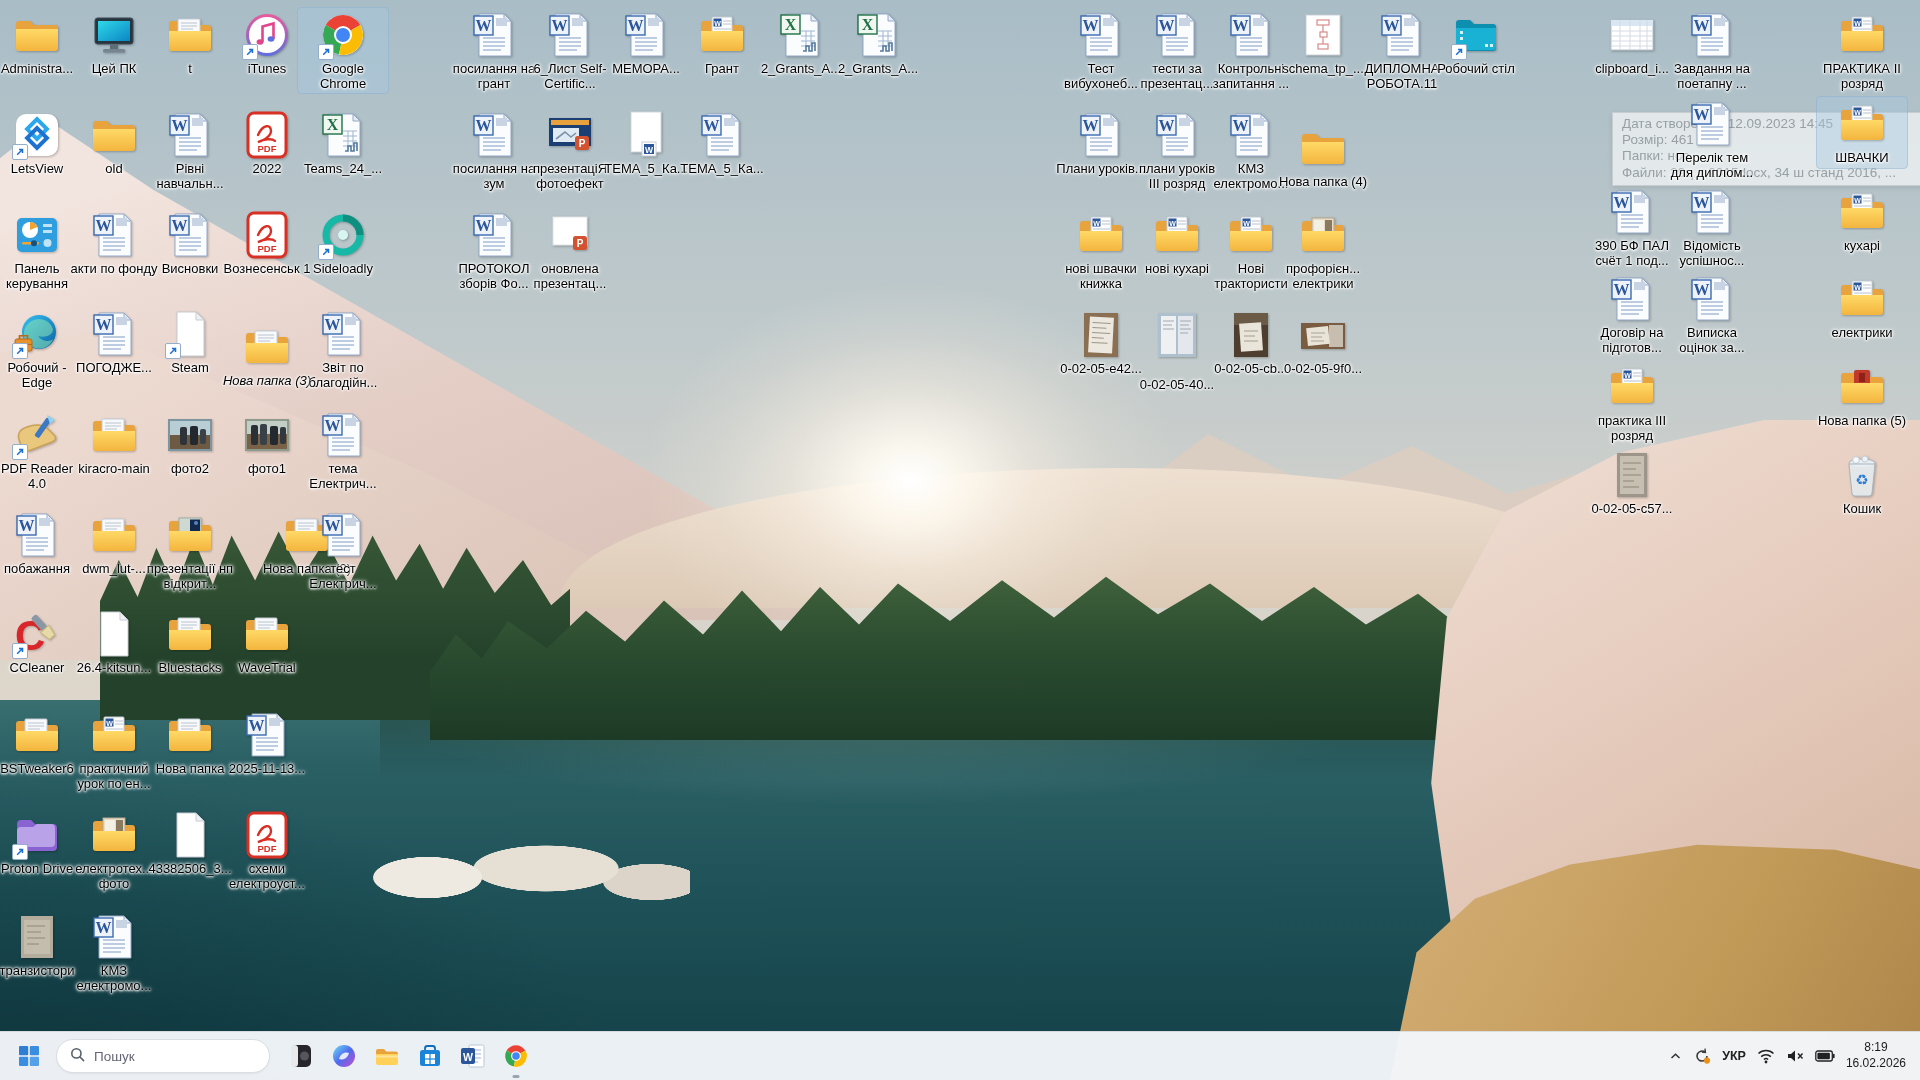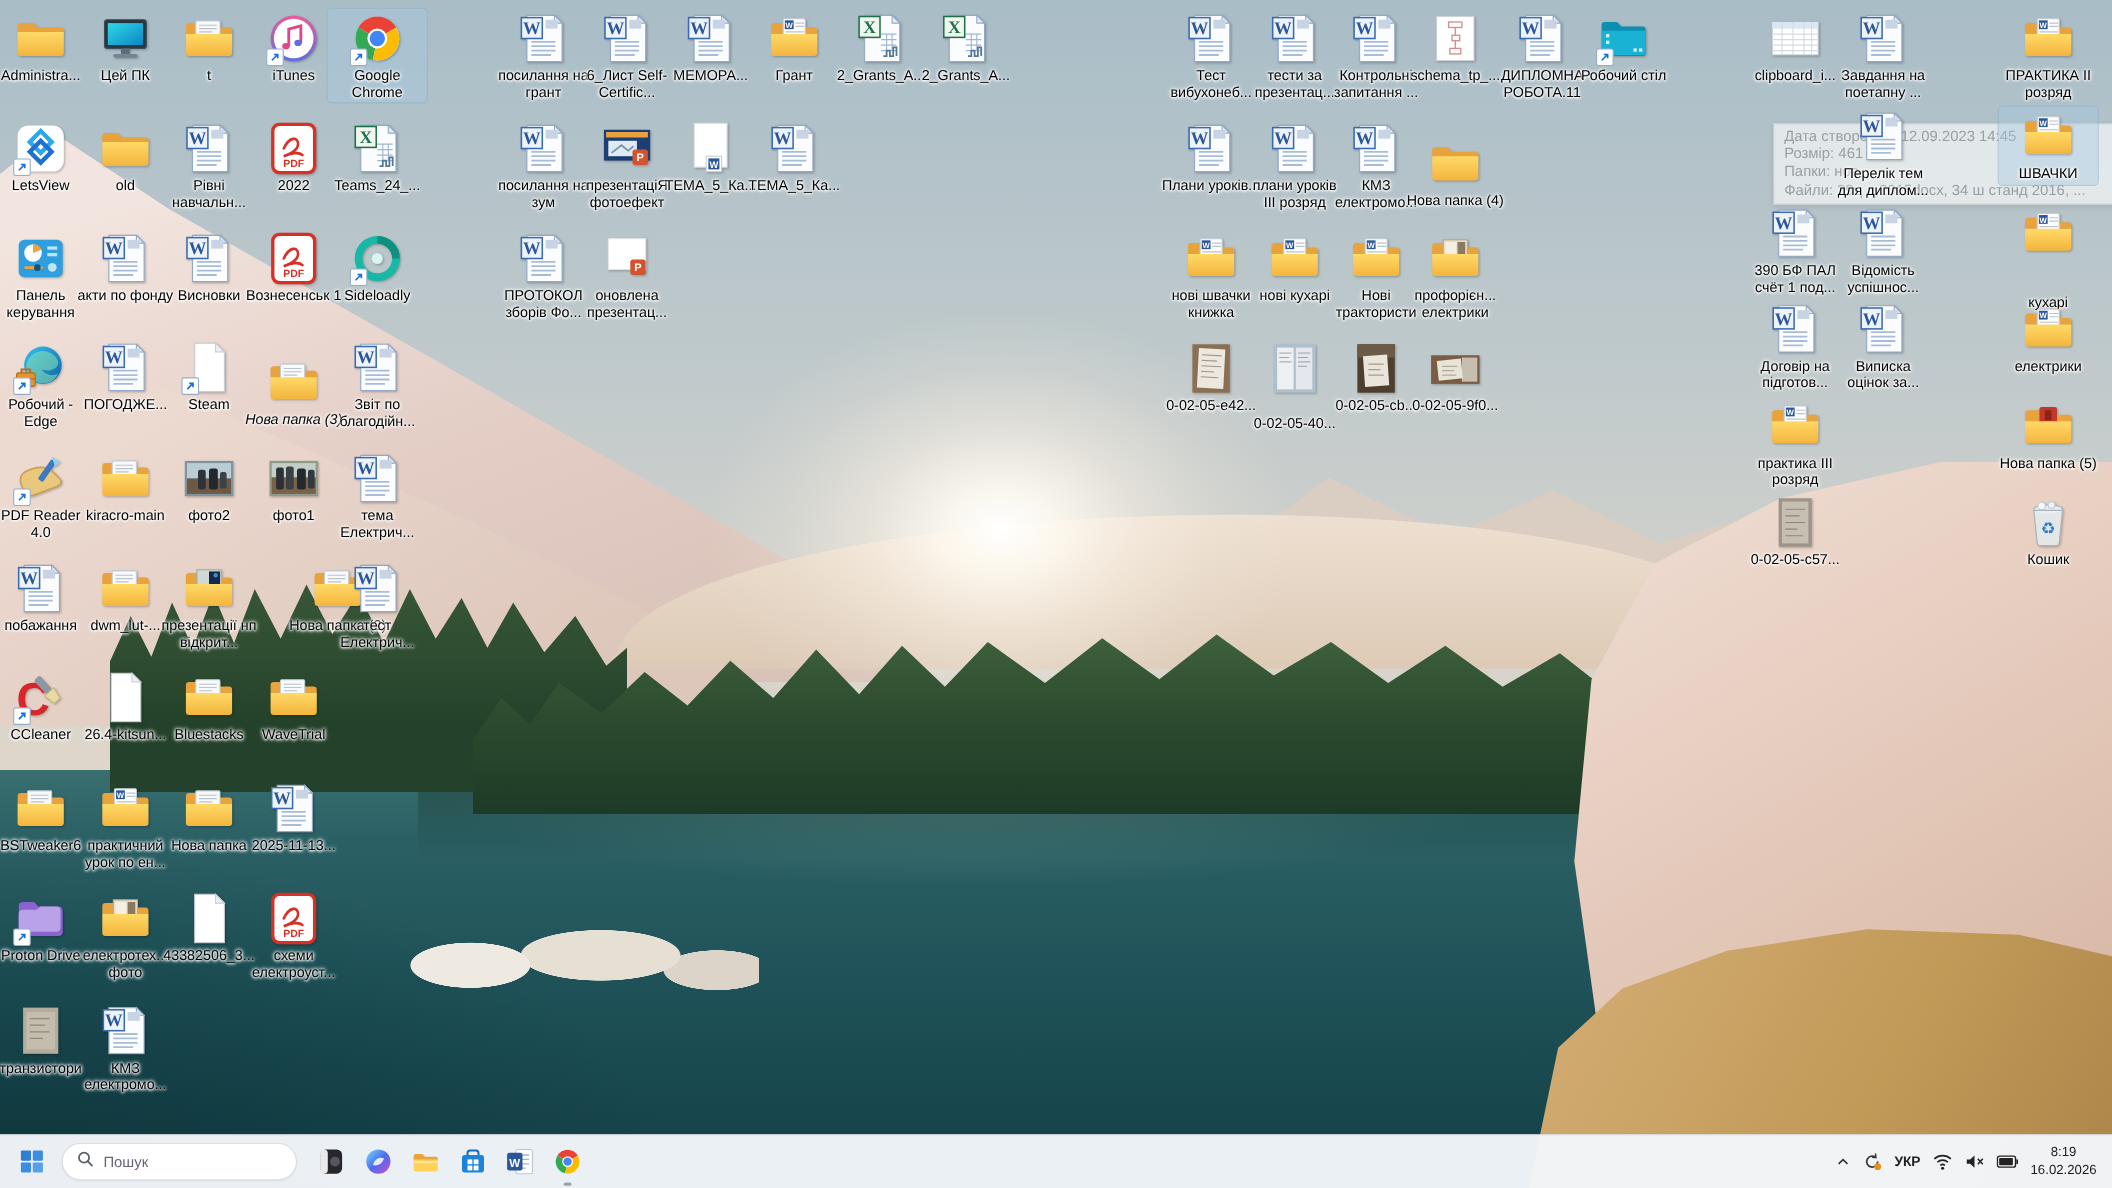--- a/index.html
+++ b/index.html
@@ -1386,21 +1386,21 @@
             <g stroke="#a9bcd6" stroke-width="1.6">
               <path d="M13 27h22M13 31h22M13 35h22M13 39h18"></path>
             </g>
             <rect x="26" y="7" width="11" height="8" fill="#c8d4e4"></rect>
             <rect x="4" y="5" width="19" height="19" fill="#eef3fa" stroke="#3a6ab0" stroke-width="1.4"></rect>
             <text x="13.5" y="20" font-size="16" font-weight="bold" fill="#2b579a" text-anchor="middle" font-family="Liberation Serif,serif">W</text>
           </svg>
         </div>
         <div class="lbl">Відомість успішнос...</div>
       </div>
-      <div class="dicon" style="left: 1817px; top: 185px; gap: 29px;">
+      <div class="dicon" style="left: 1817px; top: 185px;">
         <div class="ic">
           <svg viewBox="0 0 48 48">
             <path d="M3 13q0-3 3-3h11l4 4h21q3 0 3 3v3H3z" fill="#e8a33d"></path>
             <rect x="14" y="6" width="20" height="16" rx="1" fill="#fdfdfe" stroke="#c3cdd6"></rect>
             <rect x="15.5" y="7.5" width="8" height="8" fill="#2b579a"></rect>
             <text x="19.5" y="14.5" font-size="7" font-weight="bold" fill="#fff" text-anchor="middle" font-family="Liberation Sans,sans-serif">W</text>
             <g stroke="#b9c4ce" stroke-width="1">
               <path d="M25 10h8M25 13h8M16 18h17"></path>
             </g>
             <path d="M3 20h42v17q0 3-3 3H6q-3 0-3-3z" fill="url(#FGo)"></path>

